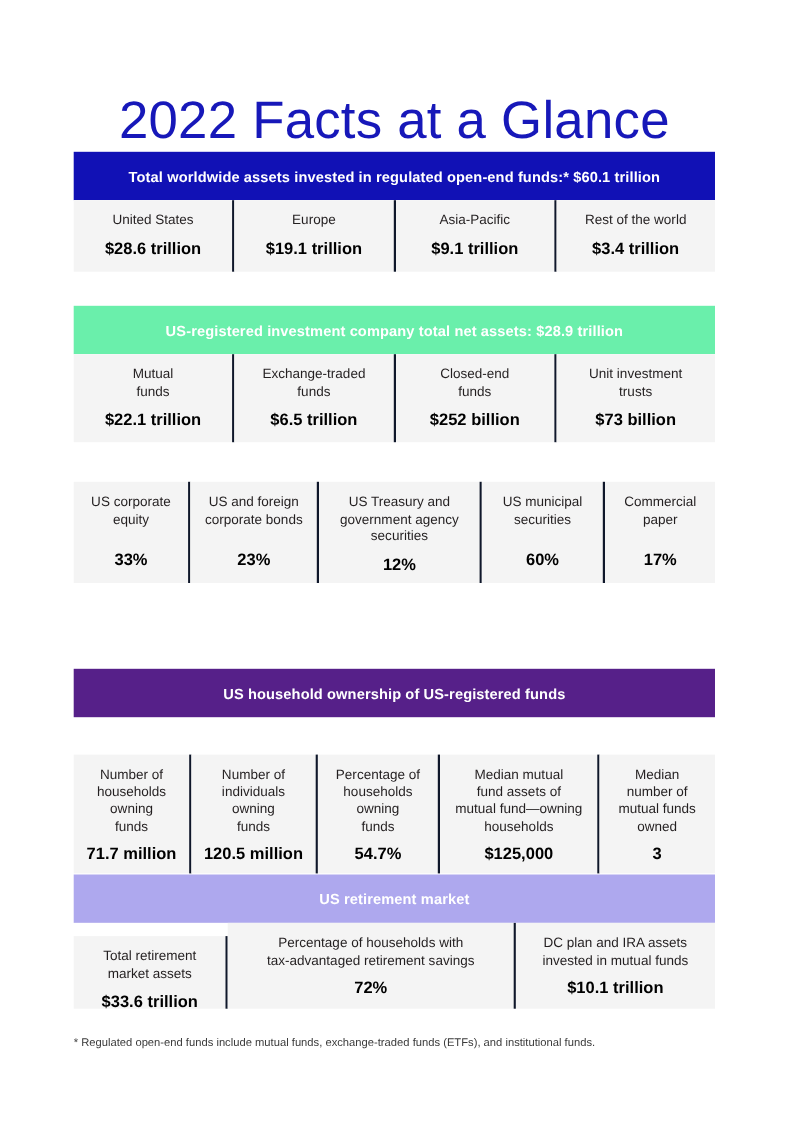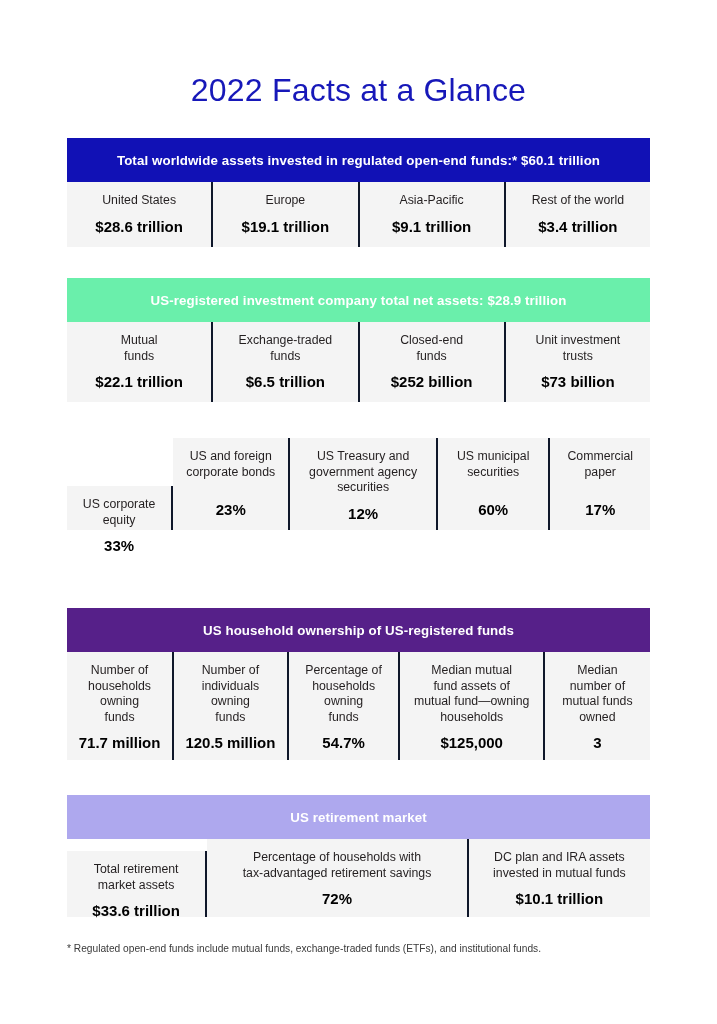--- a/index.html
+++ b/index.html
@@ -21,21 +21,21 @@
     background: #ffffff;
   }
 
   
   .page-title {
     position: absolute;
     left: 0;
     top: 52px;
     width: 717px;
     text-align: center;
-    font-size: 32px;
+    font-size: 48px;
     font-weight: 400;
     letter-spacing: 0.2px;
     color: #1718b9;
     line-height: 1.1;
     white-space: nowrap;
   }
 
   
   .section {
     position: absolute;
@@ -150,21 +150,21 @@
             <div class="cell-value">$252 billion</div>
           </div>
           <div class="cell" style="flex: 1 1 0px;">
             <div class="cell-label">Unit investment<br>trusts</div>
             <div class="cell-value">$73 billion</div>
           </div>
         </div>
       </div>
       <div class="section" style="top: 438px;">
         <div class="sec-body" style="height: 92px;">
-          <div class="cell" style="flex: 100 1 0px; margin-top: 48px;">
+          <div class="cell" style="flex: 100 1 0px;">
             <div class="cell-label">US corporate<br>equity</div>
             <div class="cell-value">33%</div>
           </div>
           <div class="cell" style="flex: 112 1 0px;">
             <div class="cell-label">US and foreign<br>corporate bonds</div>
             <div class="cell-value">23%</div>
           </div>
           <div class="cell" style="flex: 145 1 0px;">
             <div class="cell-label">US Treasury and<br>government agency<br>securities</div>
             <div class="cell-value">12%</div>
@@ -174,21 +174,21 @@
             <div class="cell-value">60%</div>
           </div>
           <div class="cell" style="flex: 95 1 0px;">
             <div class="cell-label">Commercial<br>paper</div>
             <div class="cell-value">17%</div>
           </div>
         </div>
       </div>
       <div class="section" style="top: 608px;">
         <div class="sec-header" style="background: rgb(86, 32, 137); color: rgb(255, 255, 255);">US household ownership of US-registered funds</div>
-        <div class="sec-body" style="height: 108px;">
+        <div class="sec-body" style="height: 108px; margin-top: 34px;">
           <div class="cell" style="flex: 100 1 0px;">
             <div class="cell-label">Number of<br>households<br>owning<br>funds</div>
             <div class="cell-value">71.7 million</div>
           </div>
           <div class="cell" style="flex: 108 1 0px;">
             <div class="cell-label">Number of<br>individuals<br>owning<br>funds</div>
             <div class="cell-value">120.5 million</div>
           </div>
           <div class="cell" style="flex: 105 1 0px;">
             <div class="cell-label">Percentage of<br>households<br>owning<br>funds</div>

